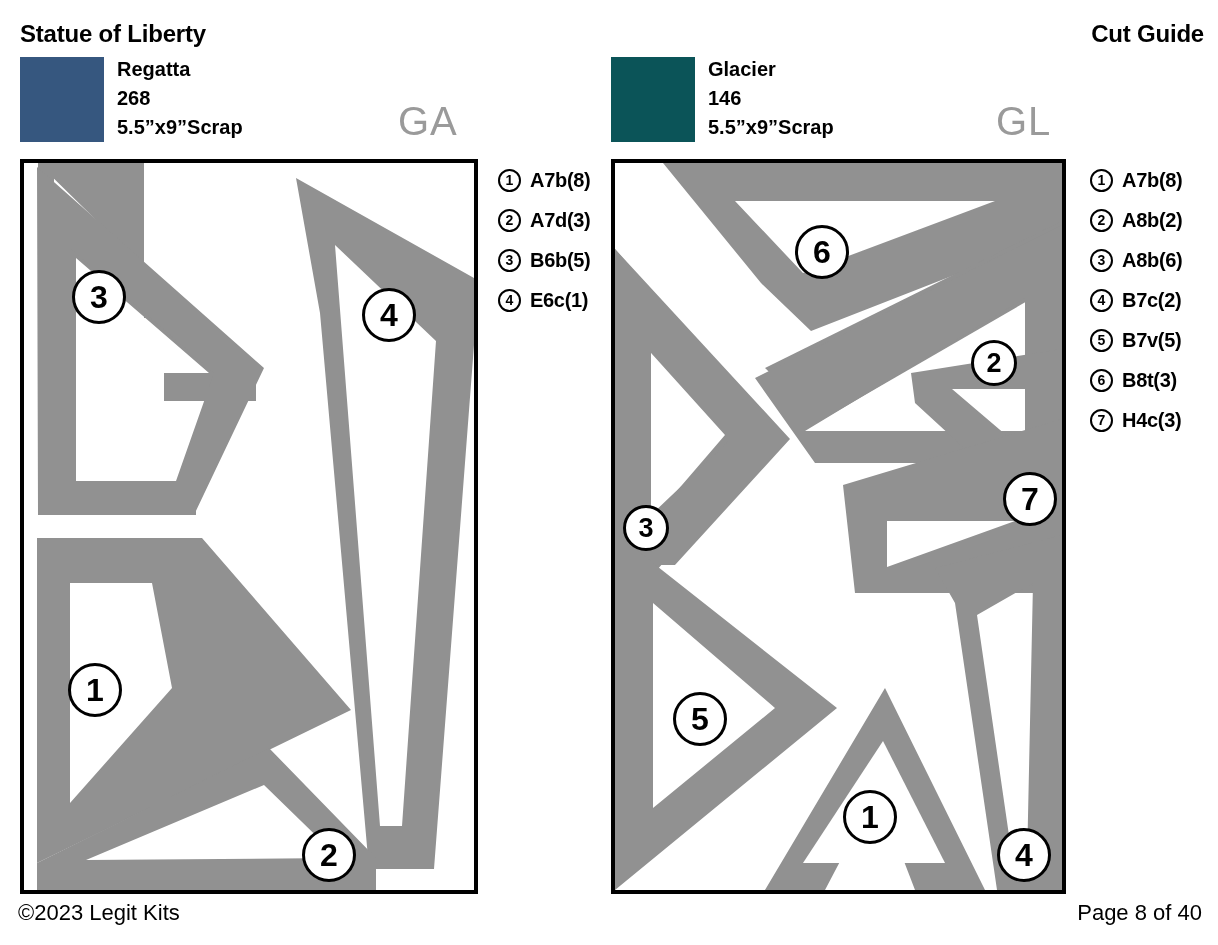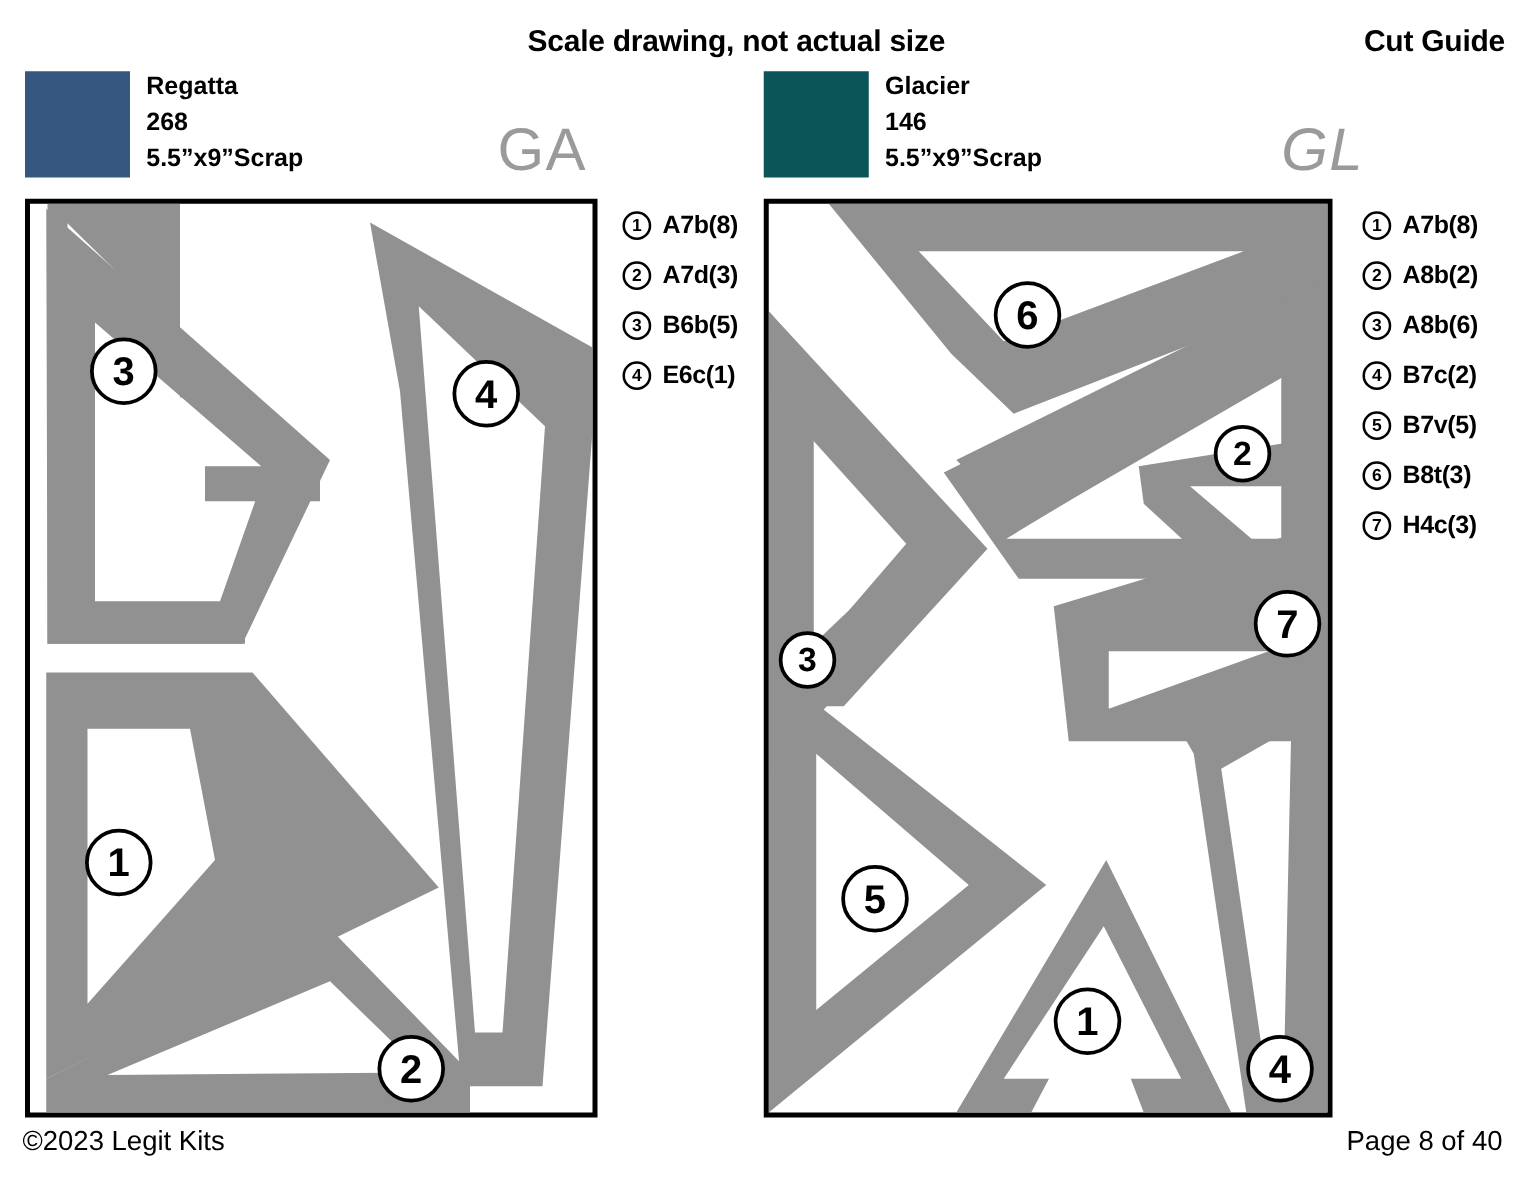--- a/index.html
+++ b/index.html
@@ -57,28 +57,28 @@
     left: 97px;
     top: -2px;
     font-size: 20px;
     font-weight: bold;
     line-height: 29px;
     white-space: nowrap;
   }
   .watermark {
     position: absolute;
     top: 96px;
-    font-size: 48px;
+    font-size: 40px;
     font-weight: 300;
     color: #9a9a9a;
     letter-spacing: 1px;
     line-height: 50px;
   }
   #watermark-ga { left: 398px; }
-  #watermark-gl { left: 1025px; font-style: italic; }
+  #watermark-gl { left: 996px; }
 
   
   .panel {
     position: absolute;
     top: 159px;
     height: 735px;
     border: 4px solid #000000;
     background: #ffffff;
     box-sizing: border-box;
     overflow: hidden;
@@ -147,21 +147,21 @@
     font-weight: normal;
     white-space: nowrap;
   }
   #copyright { left: 18px; }
   #page-num  { right: 16px; }
 </style>
 </head>
 <body>
 
 <div class="header-row">
-  <div class="hdr-text" id="scale-note">Scale drawing, not actual size</div>
+  <div class="hdr-text" id="doc-title">Statue of Liberty</div>
   <div class="hdr-text" id="cut-guide">Cut Guide</div>
 </div>
 
 <div class="fabric-block left">
   <div class="swatch" id="swatch-ga" style="background: rgb(54, 87, 127);"></div>
   <div class="fabric-info">
     <div>Regatta</div>
     <div>268</div>
     <div>5.5”x9”Scrap</div>
   </div>

